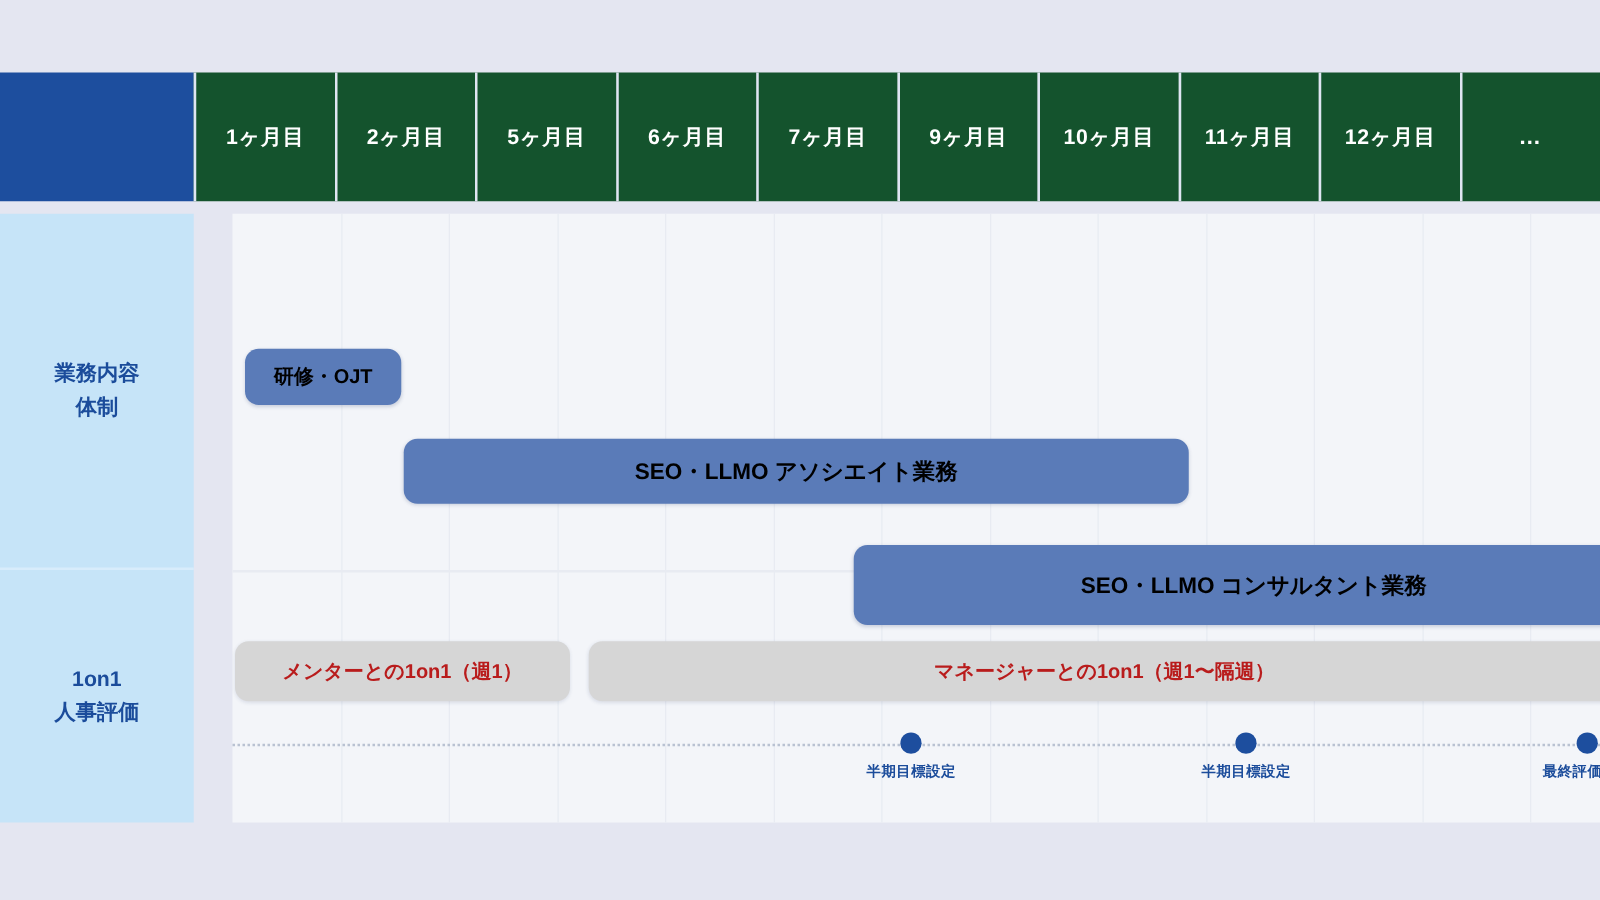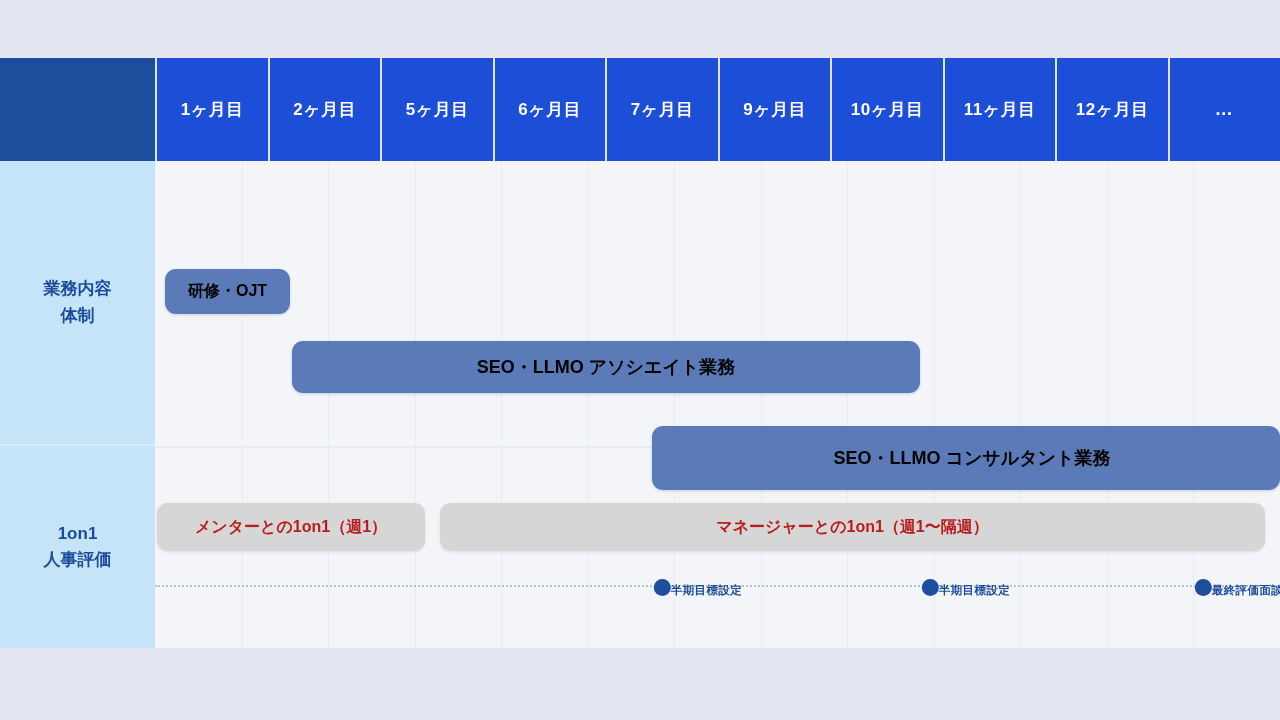--- a/index.html
+++ b/index.html
@@ -28,39 +28,40 @@
     flex: 0 0 155px;
   }
   #header-months {
     flex: 1 1 auto;
     display: flex;
     height: 103px;
   }
   .month-cell {
     flex: 1 1 0;
     height: 103px;
-    background: #1d4ed8;
+    background: #14532d;
     border-left: 2px solid #dfe5f2;
     color: #ffffff;
     display: flex;
     align-items: center;
     justify-content: center;
     font-size: 17px;
     font-weight: 700;
     letter-spacing: 0.5px;
     white-space: nowrap;
   }
   .month-cell.ellipsis { font-size: 18px; letter-spacing: 2px; }
 
   
   #body-area {
     position: absolute;
-    left: 0; top: 103px;
+    left: 0; top: 113px;
     width: 1280px; height: 487px;
     display: flex;
+    gap: 31px;
   }
   #label-col {
     flex: 0 0 155px;
     width: 155px;
     display: flex;
     flex-direction: column;
   }
   .row-label {
     background: #c6e4f8;
     color: #1b4c9b;
@@ -128,21 +129,21 @@
     left: 0; right: 0;
     top: 424px;
     height: 0;
     border-top: 2px dotted #b9c2d2;
   }
   .milestone {
     position: absolute;
     top: 415px;
     transform: translateX(-50%);
     display: flex;
-    flex-direction: row;
+    flex-direction: column;
     align-items: center;
     pointer-events: auto;
   }
   .milestone-dot {
     width: 17px; height: 17px;
     border-radius: 50%;
     background: #1d4e9e;
   }
   .milestone-label {
     margin-top: 7px;

